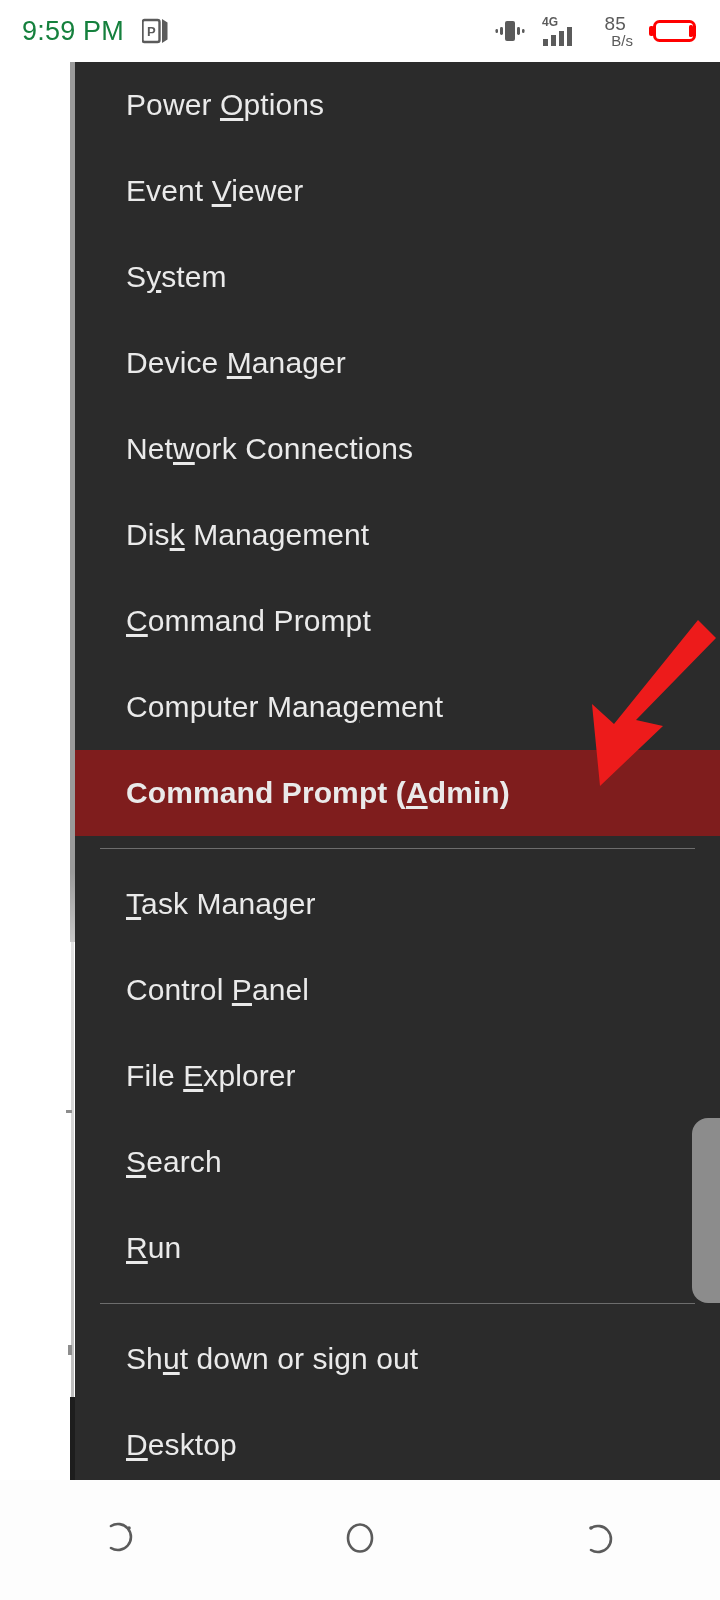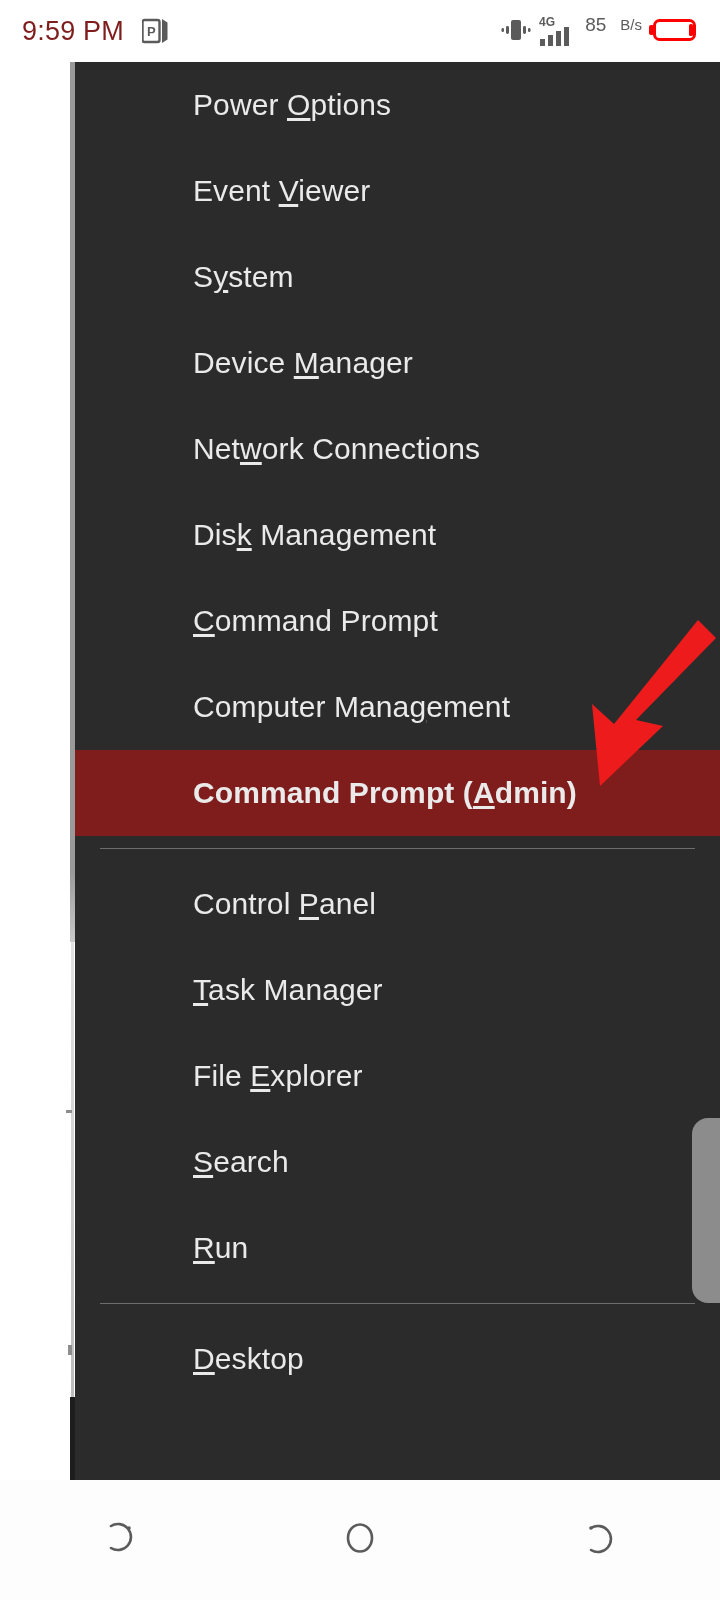--- a/index.html
+++ b/index.html
@@ -18,29 +18,29 @@
   
   #statusbar {
     position:absolute; left:0; top:0;
     width:720px; height:62px;
     background:#ffffff;
     display:flex; align-items:center;
     padding:0 22px;
   }
   #sb-left { display:flex; align-items:center; gap:18px; }
   #clock {
-    font-size:27px; color:#7f1d1d; letter-spacing:0.2px;
+    font-size:27px; color:#15803d; letter-spacing:0.2px;
     font-family:"Liberation Sans", sans-serif;
   }
   .sb-icon { display:inline-flex; align-items:center; }
   #sb-right {
-    margin-left:auto; display:flex; align-items:flex-start; gap:6px;
+    margin-left:auto; display:flex; align-items:center; gap:15px;
   }
   #netspeed {
-    display:flex; flex-direction:row; align-items:center;
+    display:flex; flex-direction:column; align-items:center;
     line-height:1.0; color:#5b5b5b; margin-bottom:1px;
   }
   #netspeed .v { font-size:19px; }
   #netspeed .u { font-size:15px;margin-left:14px; }
 
   
   #backdrop {
     position:absolute; left:0; top:62px;
     width:720px; height:1418px;
     background:#ffffff;
@@ -69,21 +69,21 @@
   #winx-menu {
     position:absolute; left:75px; top:62px;
     width:645px; height:1418px;
     background:#2b2b2b;
     overflow:hidden;
   }
   .menu-item {
     position:relative;
     height:86px;
     display:flex; align-items:center;
-    padding-left:118px;
+    padding-left:51px;
     color:#eaeaea;
     font-size:30px;
     font-weight:400;
     letter-spacing:0.1px;
     white-space:nowrap;
   }
   .menu-item.selected {
     background:#7f1d1d;
     font-weight:bold;
   }
@@ -203,35 +203,38 @@
         <span class="lbl"><u>C</u>ommand Prompt</span>
       </div>
       <div class="menu-item">
         <span class="lbl">Computer Mana<u>g</u>ement</span>
       </div>
       <div class="menu-item selected">
         <span class="lbl">Command Prompt (<u>A</u>dmin)</span>
       </div>
       <div class="menu-sep"></div>
       <div class="menu-item">
+        <span class="lbl"><u>T</u>ask Manager</span>
+      </div>
+      <div class="menu-item">
         <span class="lbl">Control <u>P</u>anel</span>
       </div>
       <div class="menu-item">
-        <span class="lbl"><u>T</u>ask Manager</span>
-      </div>
-      <div class="menu-item">
         <span class="lbl">File <u>E</u>xplorer</span>
       </div>
       <div class="menu-item">
         <span class="lbl"><u>S</u>earch</span>
       </div>
       <div class="menu-item">
         <span class="lbl"><u>R</u>un</span>
       </div>
       <div class="menu-sep"></div>
+      <div class="menu-item">
+        <span class="lbl">Sh<u>u</u>t down or sign out</span>
+      </div>
       <div class="menu-item">
         <span class="lbl"><u>D</u>esktop</span>
       </div>
     </div>
 
   <svg id="red-arrow" viewBox="0 0 176 190">
     <path d="M150 12 L168 30 L88 112 L115 118 L52 178 L44 96 L66 116 Z" fill="#ED1B1B"></path>
   </svg>
 
   <div id="scroll-handle"></div>

